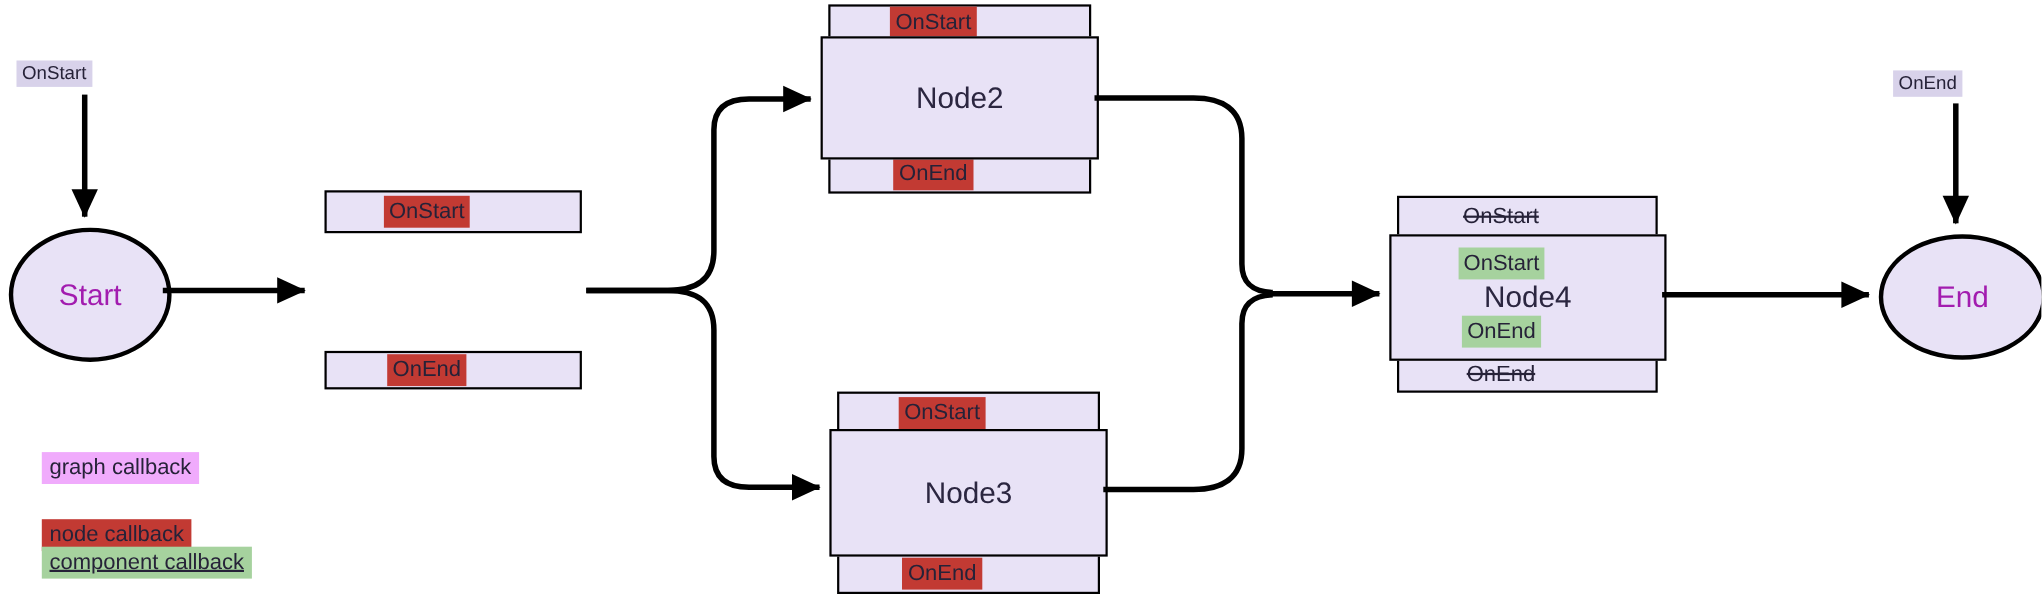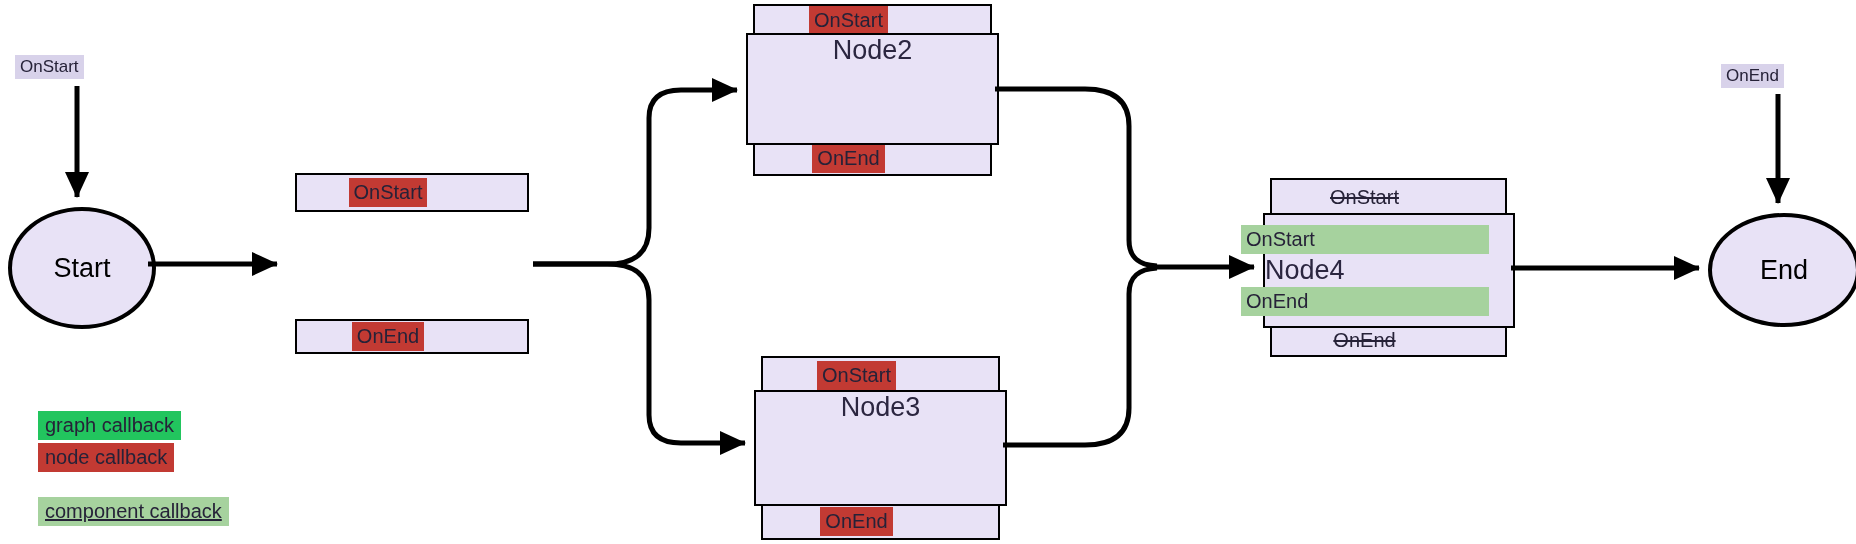--- a/index.html
+++ b/index.html
@@ -4,52 +4,52 @@
 <style>
   html,body{margin:0;padding:0;background:#fff;}
   #canvas{
     position:relative;width:1856px;height:544px;background:#ffffff;overflow:hidden;
     font-family:"Liberation Sans","DejaVu Sans",sans-serif;color:#262238;
   }
   
   .terminal{
     position:absolute;background:#e8e2f6;border:4px solid #000;border-radius:50%;
     display:flex;align-items:center;justify-content:center;
-    font-size:27px;color:#000000;z-index:2;
+    font-size:27px;color:#a21caf;z-index:2;
   }
   
   .tab{
     position:absolute;background:#e8e2f6;border:2px solid #000;z-index:1;
     display:flex;align-items:center;justify-content:center;
   }
   .tab .cb{position:relative;left:-24px;}
   
   .main{
     position:absolute;background:#e8e2f6;border:2.5px solid #000;z-index:2;
-    display:flex;justify-content:center;
+    display:flex;align-items:center;justify-content:center;
     font-size:27px;color:#2b2640;
   }
   .main.col{flex-direction:column;gap:1px;}
   .main .title{font-size:27px;}
   
   .cb{font-size:20px;line-height:1.25;padding:2px 5px;white-space:nowrap;color:#262238;}
   .cb-node{background:#c23a33;}
   .cb-comp{background:#a6d29e;}
   .cb-struck{text-decoration:line-through;background:transparent;}
   .inner-cb{position:relative;left:-24px;}
   
   .gcb{
     position:absolute;background:#d8d2ea;color:#262238;font-size:17px;
     padding:2px 5px;white-space:nowrap;z-index:2;
   }
   
   .legend-item{
     position:absolute;font-size:20px;padding:3px 7px;white-space:nowrap;z-index:2;color:#262238;
   }
-  .legend-graph{background:#22c55e;}
+  .legend-graph{background:#f0abfc;}
   .legend-node{background:#c23a33;}
   .legend-comp{background:#a6d29e;}
   
   #edges{position:absolute;left:0;top:0;z-index:3;pointer-events:none;}
   #edges path{fill:none;stroke:#000;stroke-width:5;}
 </style>
 </head>
 <body>
 
 <div id="canvas">
@@ -99,21 +99,21 @@
   <div class="tab" style="left:1270px;top:324px;width:233px;height:29px;">
     <span class="cb cb-struck">OnEnd</span>
   </div>
   <div class="main col" style="left:1263px;top:213px;width:248px;height:111px;">
     <span class="cb cb-comp inner-cb">OnStart</span>
     <span class="title">Node4</span>
     <span class="cb cb-comp inner-cb">OnEnd</span>
   </div>
 
   <div class="legend-item legend-graph" style="left:38px;top:411px;">graph callback</div>
-  <div class="legend-item legend-node" style="left:38px;top:443px;">node callback</div>
+  <div class="legend-item legend-node" style="left:38px;top:472px;">node callback</div>
   <div class="legend-item legend-comp" style="left:38px;top:497px;text-decoration:underline;">component callback</div>
 
   <svg id="edges" width="1856" height="544" viewBox="0 0 1856 544">
     <defs>
       <marker id="arrow" markerUnits="userSpaceOnUse" markerWidth="30" markerHeight="26" refX="26" refY="13" orient="auto">
         <path d="M1,1 L27,13 L1,25 Z" style="fill:#000;stroke:none;"></path>
       </marker>
     </defs>
     <path d="M77,86 V197" marker-end="url(#arrow)"></path>
     <path d="M148,264 H277" marker-end="url(#arrow)"></path>

